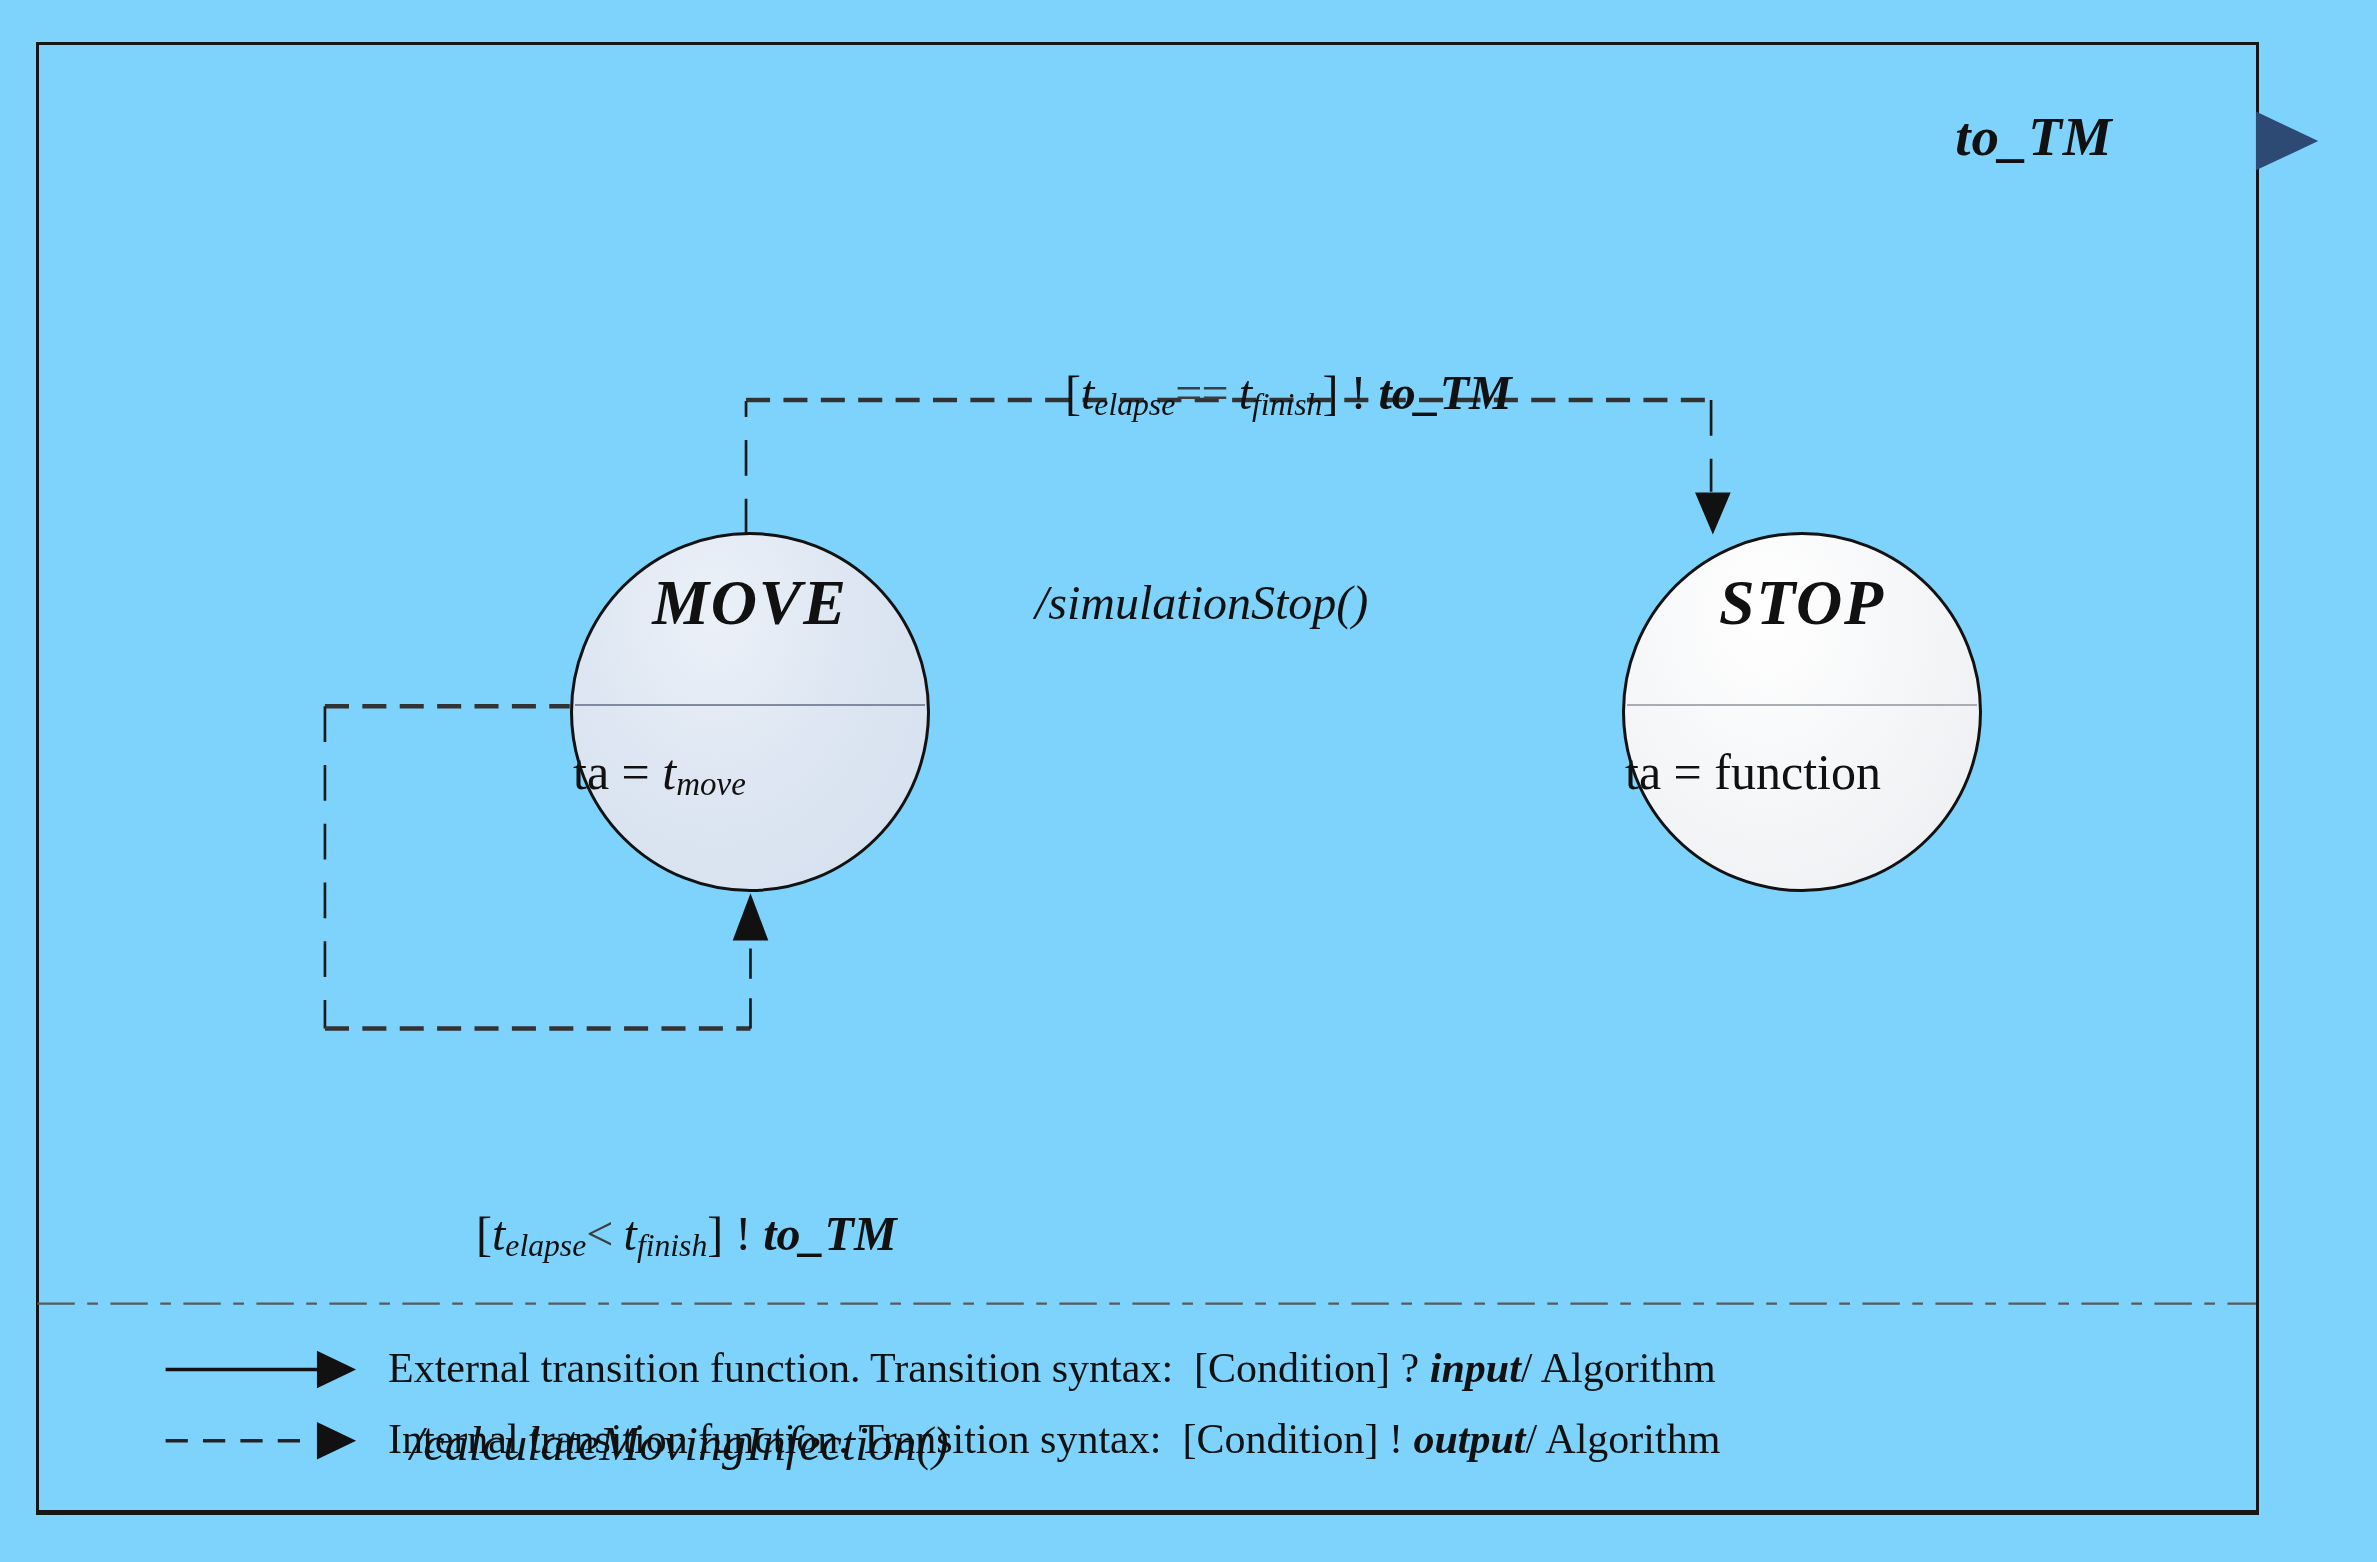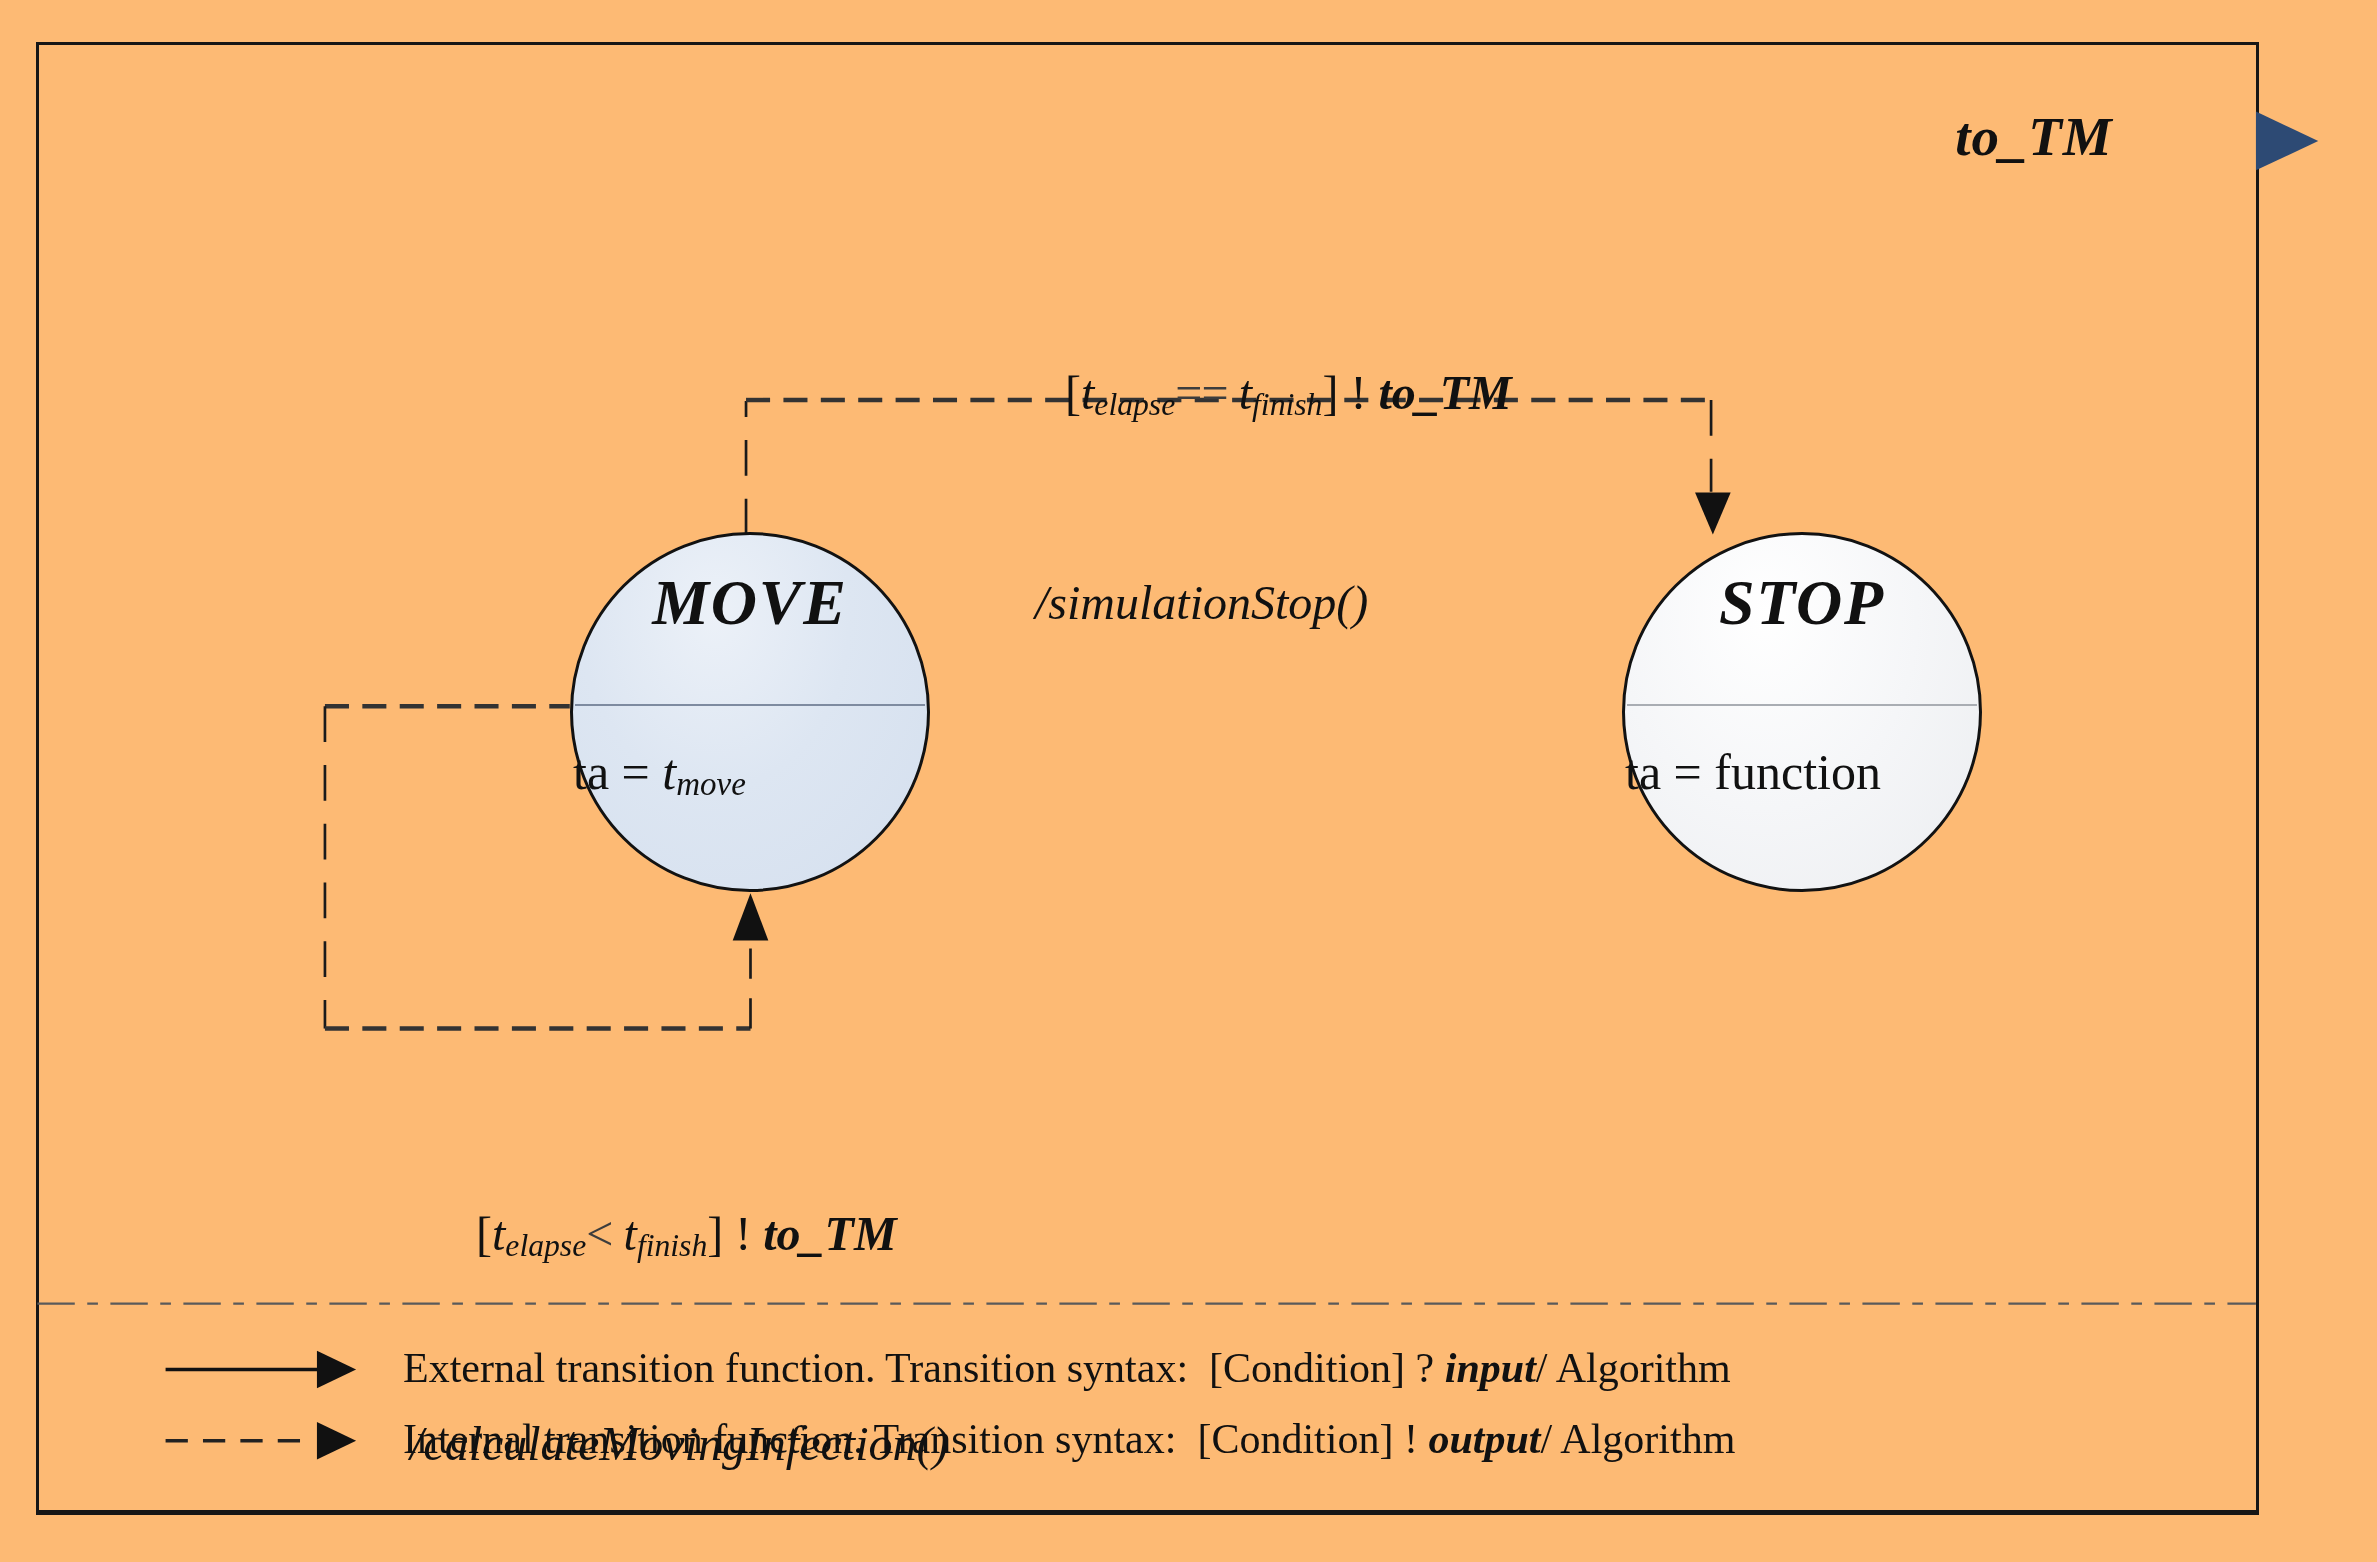--- a/index.html
+++ b/index.html
@@ -1,17 +1,17 @@
 <!DOCTYPE html>
 <html style="font-size:14.2px"><head>
 <meta charset="utf-8">
 <style>
   html,body { margin:0; padding:0; background:#ffffff; }
   .stage {
-    position:relative; width:2377px; height:1563px; background:#fdba74;
+    position:relative; width:2377px; height:1563px; background:#7dd3fc;
     font-family:"Liberation Serif", serif; color:#111; overflow:hidden;
   }
   .frame {
     position:absolute; left:36px; top:42px; width:2223px; height:1473px;
     border:3.6px solid #161616; border-bottom-width:5.3px; box-sizing:border-box;
   }
   svg.layer { position:absolute; left:0; top:0; width:2377px; height:1563px; }
 
   .port-label {
     position:absolute; left:1914px; top:105px; width:240px; text-align:center;
@@ -47,21 +47,21 @@
   .state.stop .divider { background:#a9adb3; }
   .state-title {
     position:absolute; left:0; width:100%; top:32px; text-align:center;
     font-size:64px; line-height:71px; font-weight:bold; font-style:italic; letter-spacing:1.8px;
   }
   .state .ta {
     position:absolute; left:0; width:100%; top:207px; text-align:left;
     font-size:50px; line-height:61px; white-space:pre;
   }
 
-  .legend-row { position:absolute; left:403px; font-size:42px; line-height:53px; white-space:pre; }
+  .legend-row { position:absolute; left:388px; font-size:42px; line-height:53px; white-space:pre; }
   .legend-row.row1 { top:1342px; }
   .legend-row.row2 { top:1413px; }
   .kw { font-weight:bold; font-style:italic; }
 </style>
 </head>
 <body>
 
 <div class="stage">
 
   <div class="frame"></div>

